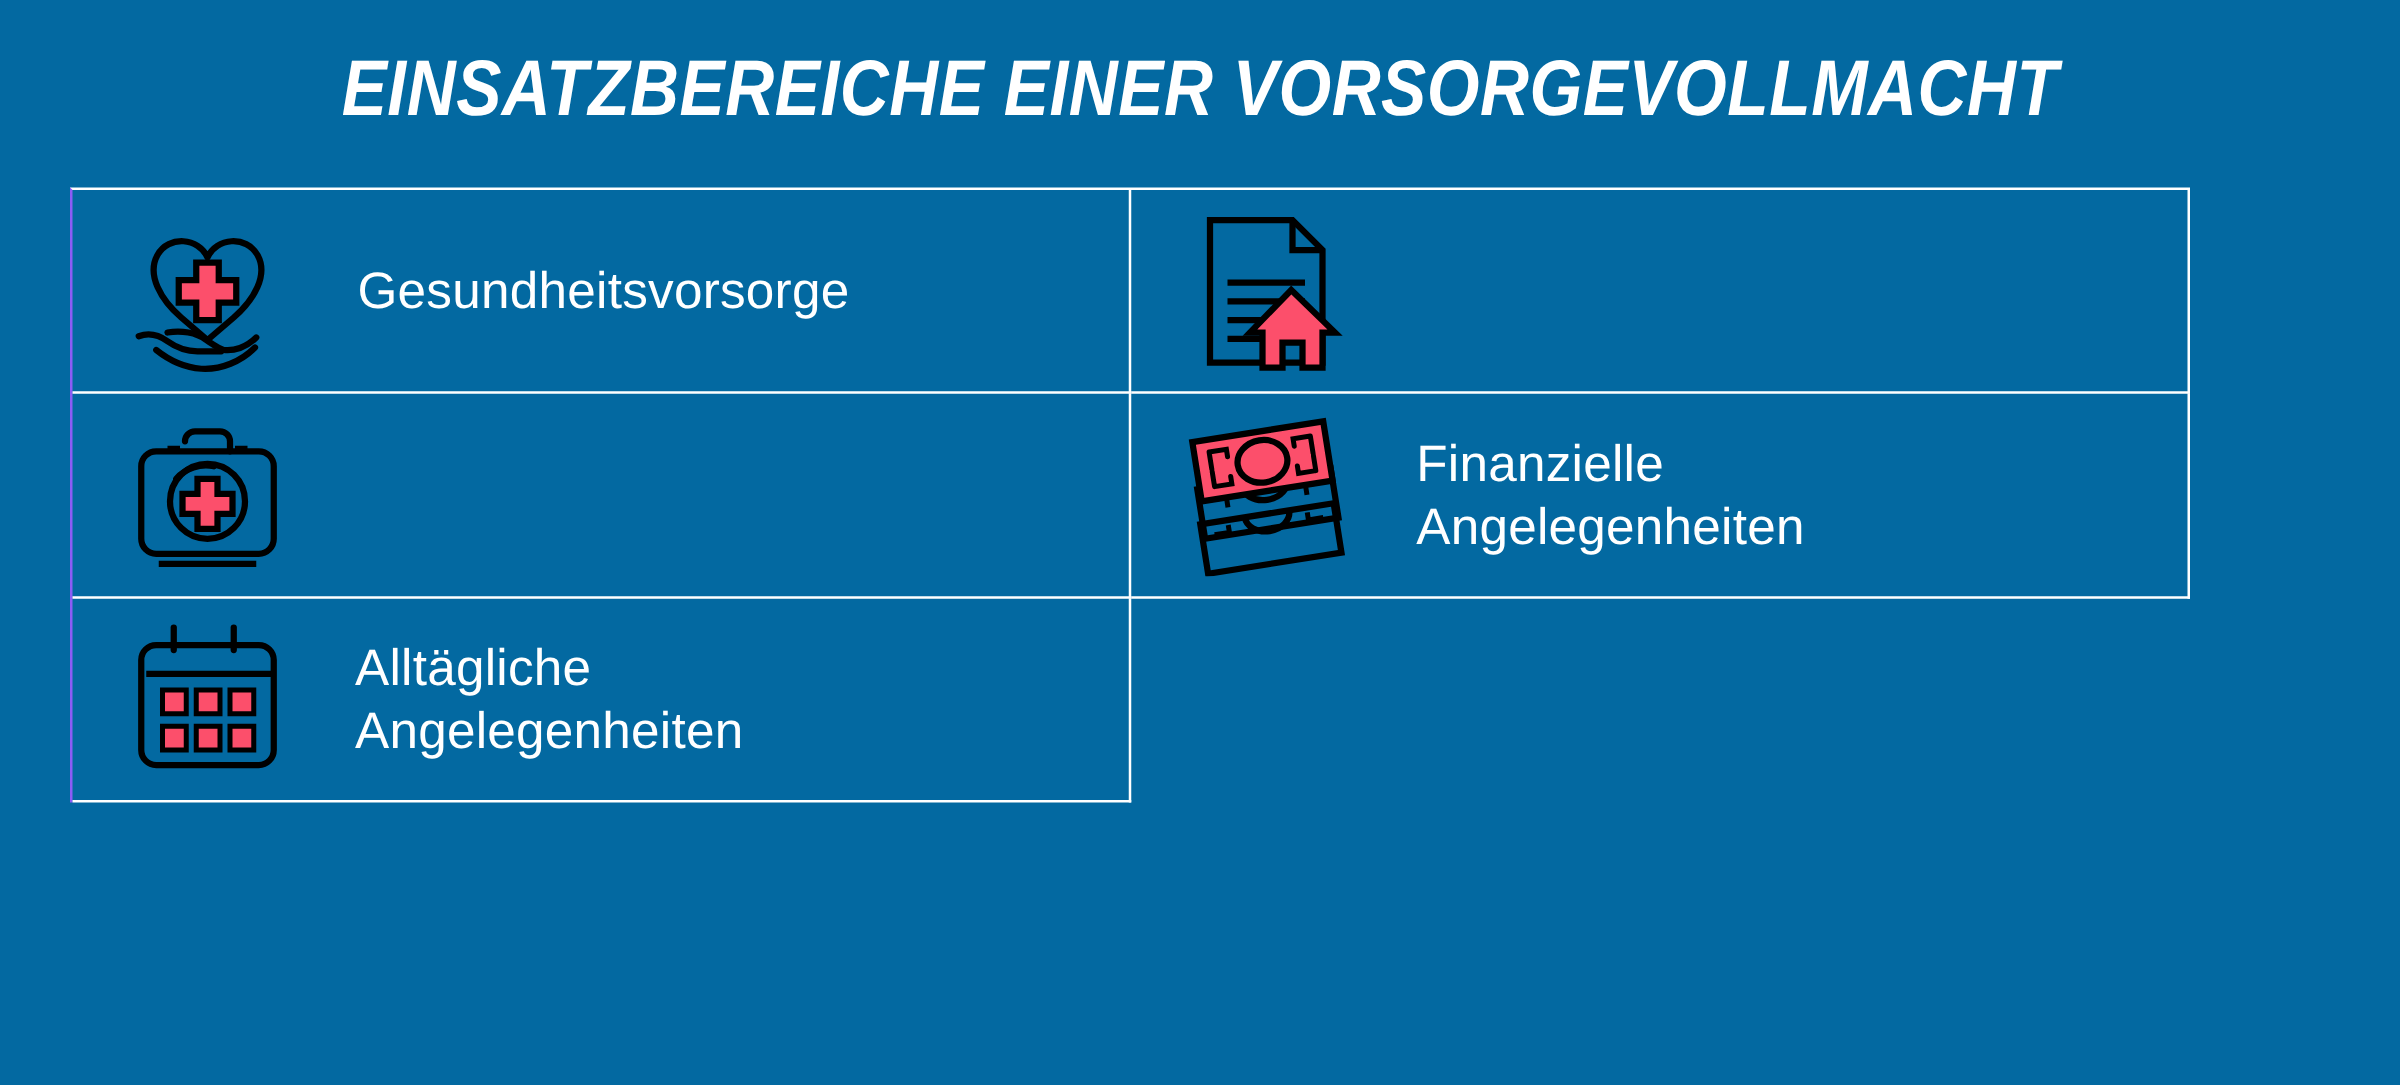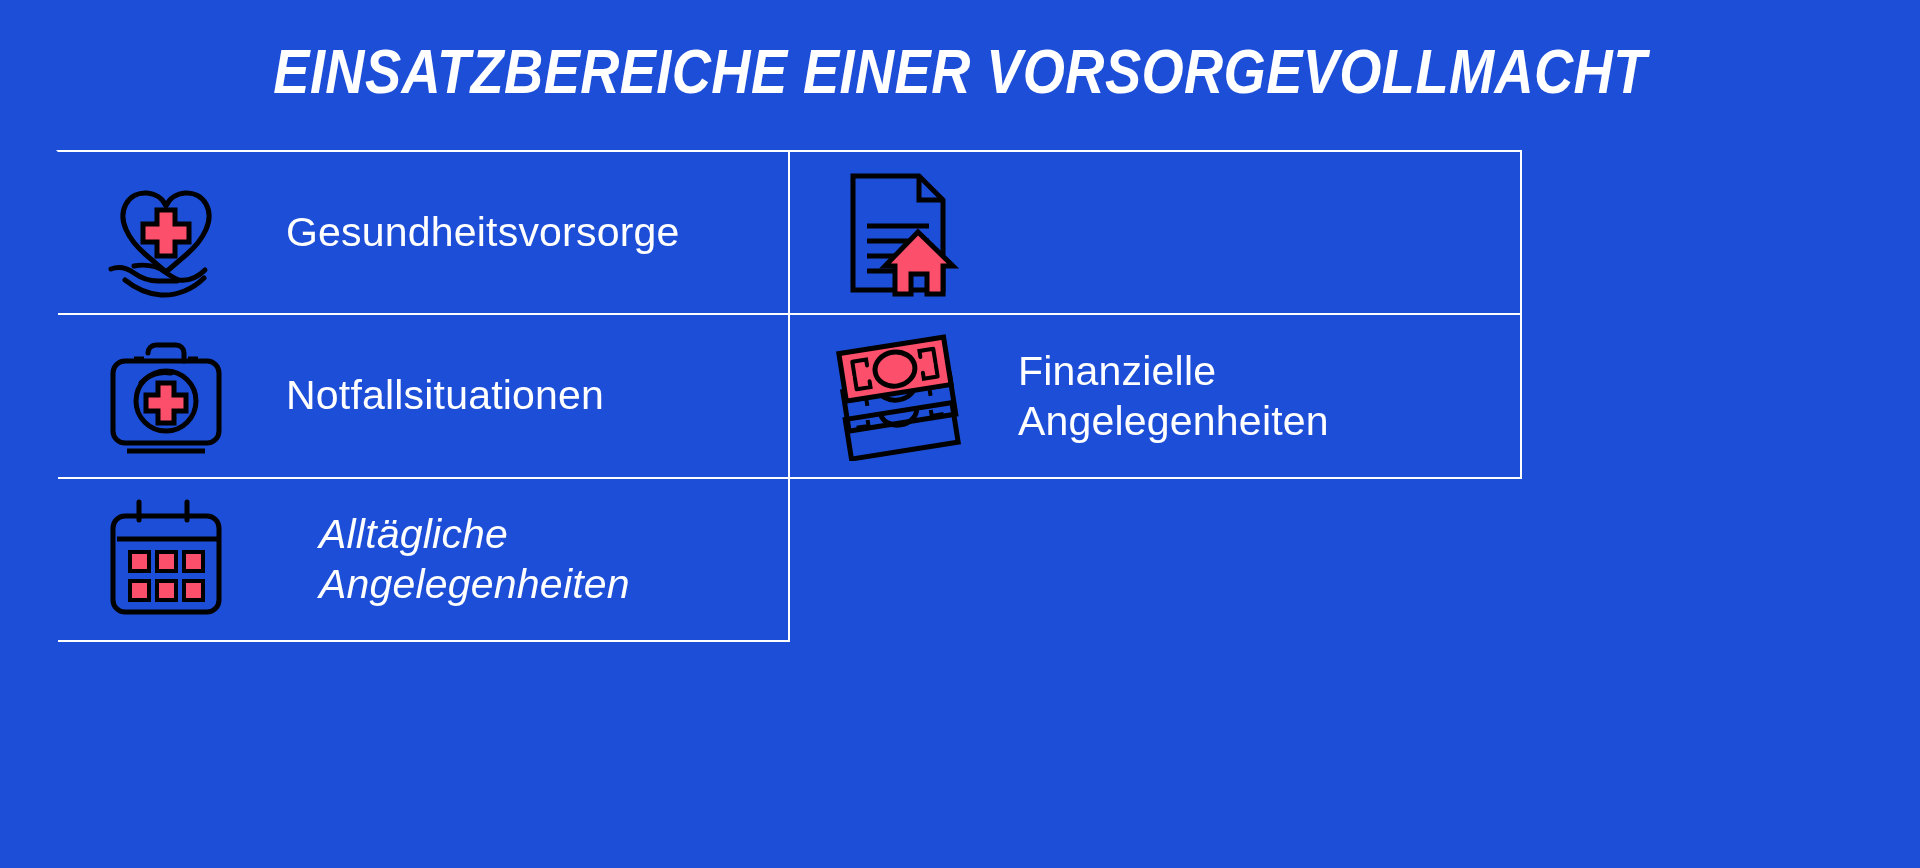--- a/index.html
+++ b/index.html
@@ -10,21 +10,21 @@
     width: 1920px;
     height: 868px;
     background: #0BC4BE;
     font-family: "Liberation Sans", sans-serif;
     overflow: hidden;
     position: relative;
   }
   .page {
     width: 1920px;
     height: 868px;
-    background: #1d4ed8;
+    background: #0369a1;
     position: relative;
     box-sizing: border-box;
   }
   .title {
     position: absolute;
     top: 38px;
     left: 0;
     width: 1920px;
     text-align: center;
     color: #FFFFFF;
@@ -35,27 +35,27 @@
     letter-spacing: 0.5px;
     line-height: 1.05;
     white-space: nowrap;
     transform: scaleX(0.86);
     transform-origin: center center;
   }
   .grid {
     position: absolute;
     left: 56px;
     top: 150px;
-    width: 1466px;
+    width: 1696px;
     height: 492px;
     display: grid;
     grid-template-columns: 1fr 1fr;
     grid-template-rows: 1fr 1fr 1fr;
     border-top: 2px solid #FFFFFF;
-    border-left: 2px solid #1d4ed8;
+    border-left: 2px solid #8b5cf6;
     box-sizing: border-box;
   }
   .cell {
     border-right: 2px solid #FFFFFF;
     border-bottom: 2px solid #FFFFFF;
     box-sizing: border-box;
     display: flex;
     flex-direction: row;
     align-items: center;
     padding-left: 42px;
@@ -78,21 +78,21 @@
     font-weight: normal;
     line-height: 1.16;
     margin-left: 54px;
     letter-spacing: 0.2px;
     white-space: pre-line;
   }
   .cell.two-line .cell-label {
     line-height: 1.22;
   }
   
-  .cell-r3c2 .cell-label { margin-left: 87px; font-style: italic; }
+  .cell-r3c2 .cell-label { margin-left: 52px; }
 </style>
 </head>
 <body>
 
 <div class="page">
 
   <div class="title">EINSATZBEREICHE EINER VORSORGEVOLLMACHT</div>
 
   <div class="grid">
 
@@ -141,21 +141,20 @@
           <rect x="12" y="30" width="106" height="82" rx="12" stroke="#000000" stroke-width="5" fill="none"></rect>
 
           <circle cx="65" cy="70" r="30" stroke="#000000" stroke-width="5" fill="none"></circle>
           <path d="M40 52 a32 32 0 0 1 30 -10" stroke="#000000" stroke-width="5" fill="none" stroke-linecap="round"></path>
 
           <path d="M57 52 h16 v12 h12 v16 h-12 v12 h-16 v-12 h-12 v-16 h12 z" fill="#FC4F6B" stroke="#000000" stroke-width="5" stroke-linejoin="miter"></path>
 
           <path d="M26 120 h78" stroke="#000000" stroke-width="5" stroke-linecap="butt"></path>
         </svg>
       </div>
-      <div class="cell-label">Notfallsituationen</div>
     </div>
 
     <div class="cell cell-r3c1 two-line">
       <div class="icon-wrap">
         <svg width="130" height="130" viewBox="0 0 130 130" fill="none" xmlns="http://www.w3.org/2000/svg">
           <g transform="rotate(-9 65 70)">
 
             <rect x="10" y="80" width="108" height="40" stroke="#000000" stroke-width="5" fill="none"></rect>
             <path d="M46 80 a18 14 0 0 0 36 0" stroke="#000000" stroke-width="5" fill="none"></path>
             <path d="M20 90 h12 v-6" stroke="#000000" stroke-width="4" fill="none"></path>

